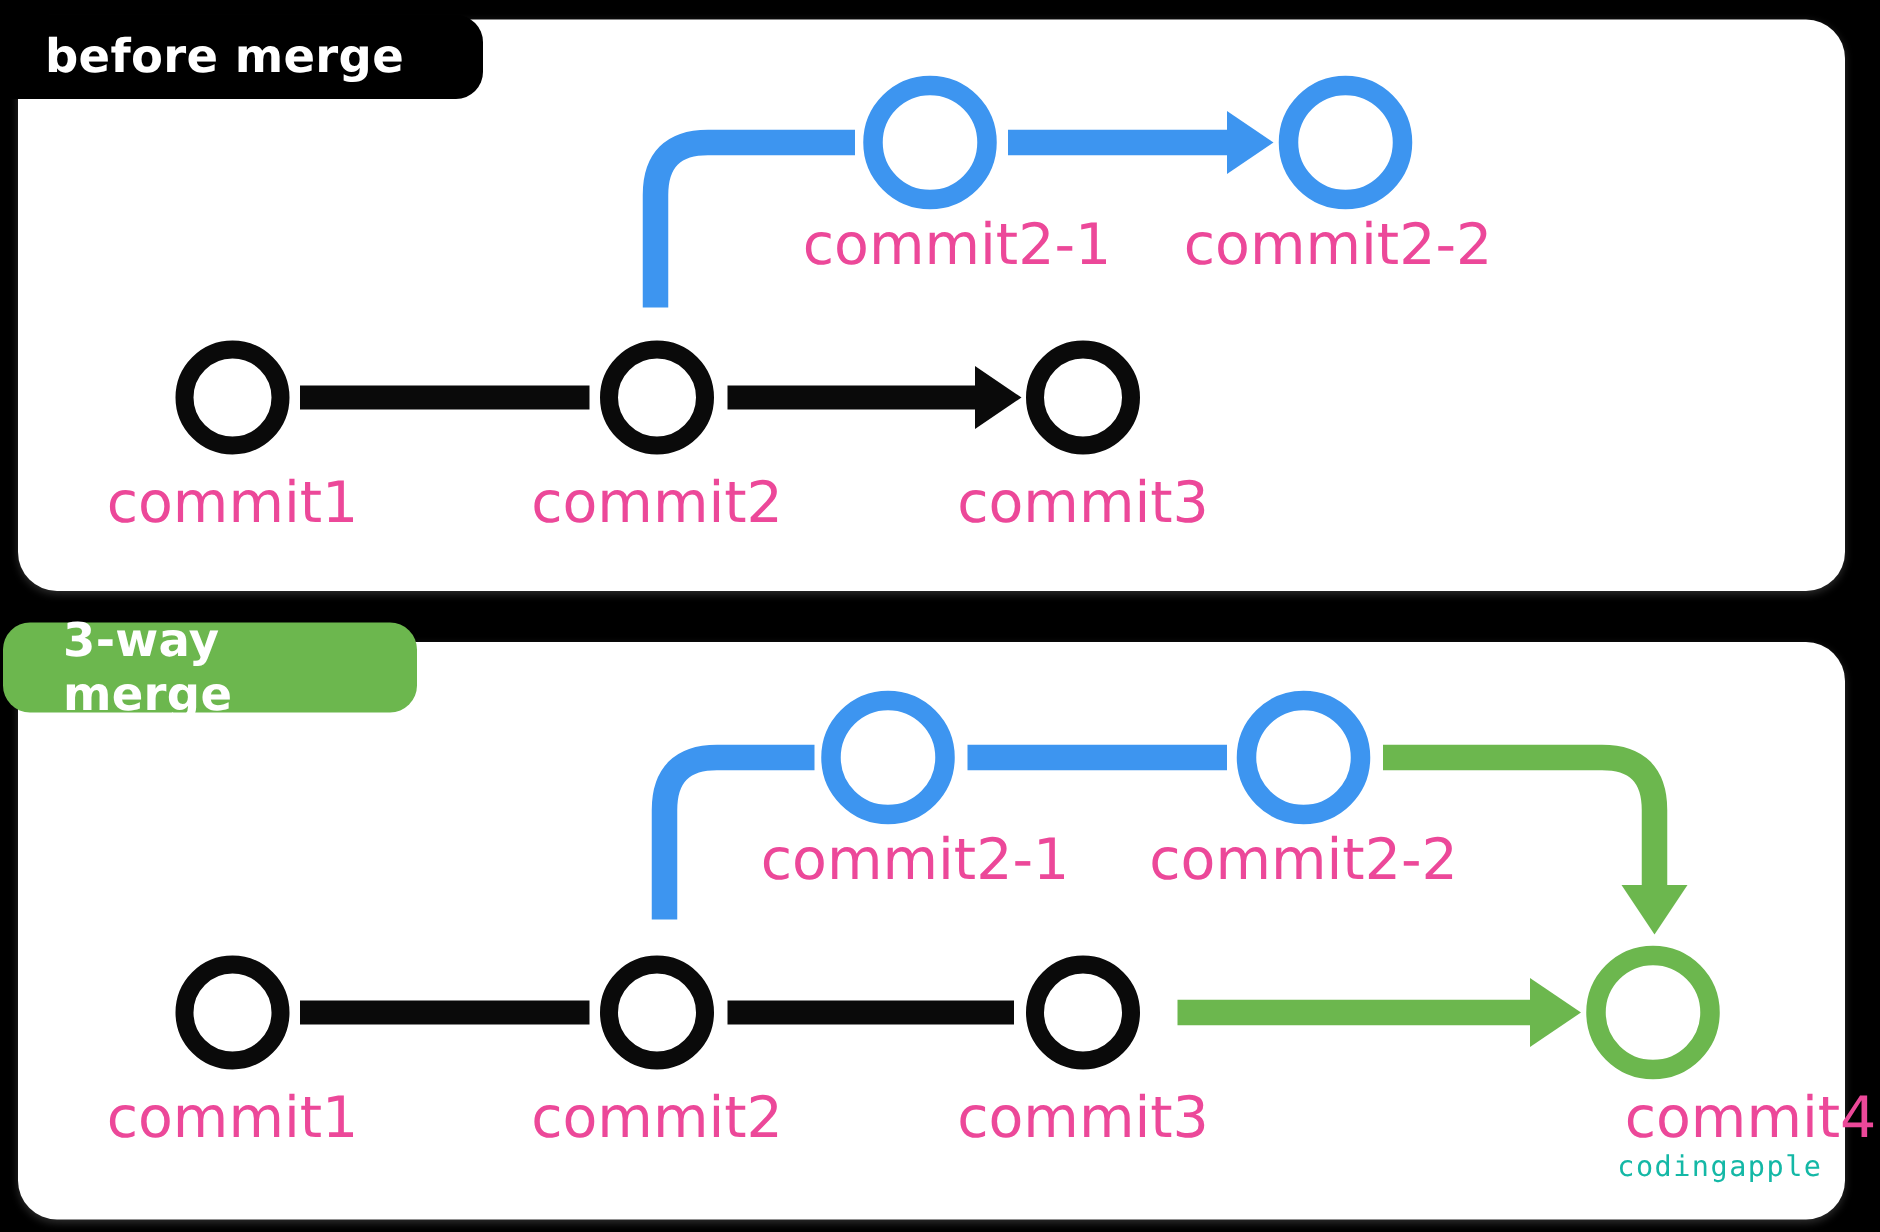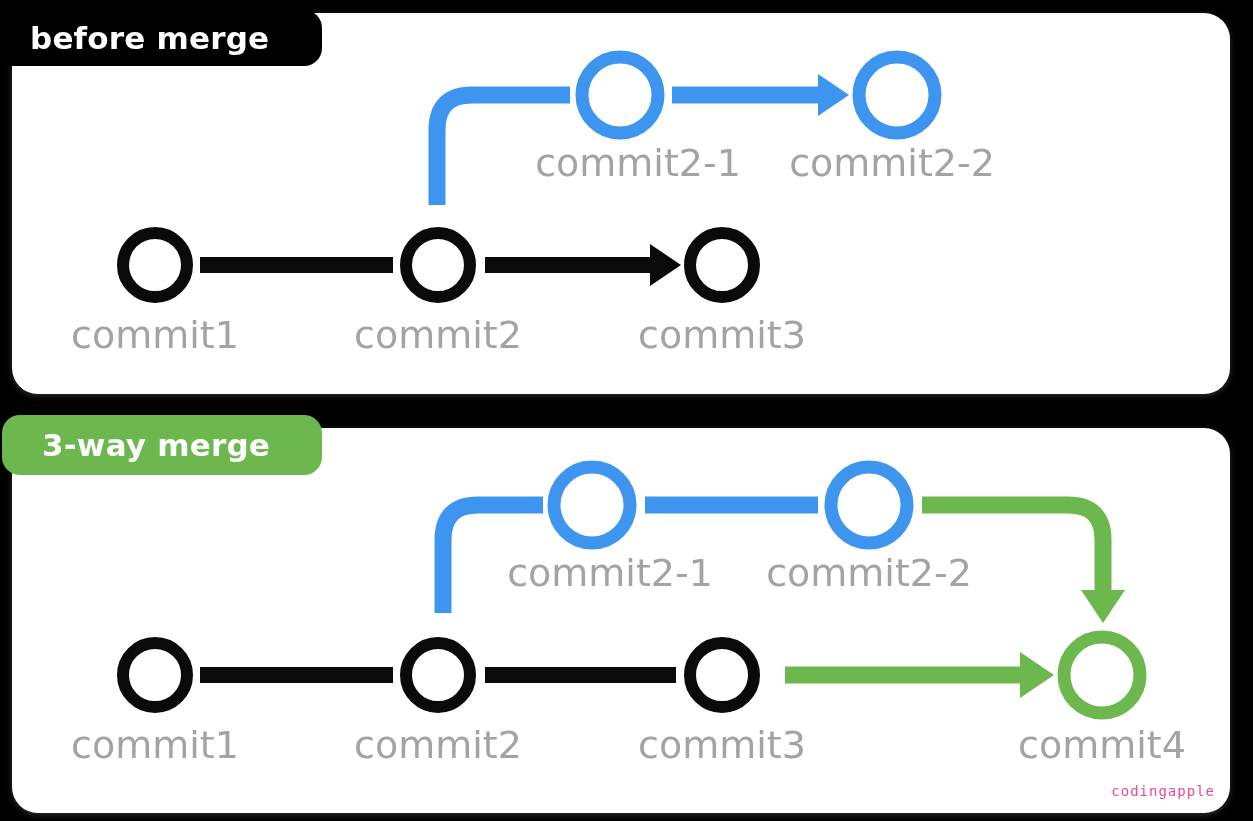--- a/index.html
+++ b/index.html
@@ -66,57 +66,57 @@
     top: 10px;
     width: 332px;
     height: 56px;
     background: #000000;
     border-top-left-radius: 0;
     border-bottom-left-radius: 0;
   }
   #badge-threeway {
     left: 2px;
     top: 415px;
-    width: 320px;
+    width: 276px;
     height: 60px;
     background: #6cb74e;
   }
 
   
   .diagram {
     position: absolute;
     left: 0;
     top: 0;
     width: 1253px;
     height: 821px;
     z-index: 3;
     pointer-events: none;
   }
 
   
   .node-label {
     position: absolute;
     font-size: 38px;
     font-weight: 400;
-    color: #a3a3a3;
+    color: #ec4899;
     white-space: nowrap;
     transform: translateX(-50%);
     z-index: 4;
     font-family: "DejaVu Sans", "Liberation Sans", sans-serif;
   }
 
   
   #watermark {
     position: absolute;
     right: 38px;
-    bottom: 22px;
+    bottom: 32px;
     font-family: "DejaVu Sans Mono", "Liberation Mono", monospace;
-    font-size: 14px;
+    font-size: 19px;
     letter-spacing: 1px;
-    color: #ec4899;
+    color: #14b8a6;
     z-index: 5;
   }
 </style>
 </head>
 <body>
 
 <div class="stage">
 
   <div class="card" id="card-top"></div>
   <div class="card" id="card-bottom"></div>
@@ -169,17 +169,17 @@
   <div class="node-label" style="left:438px; top:313px;">commit2</div>
   <div class="node-label" style="left:722px; top:313px;">commit3</div>
   <div class="node-label" style="left:638px; top:141px;">commit2-1</div>
   <div class="node-label" style="left:892px; top:141px;">commit2-2</div>
 
   <div class="node-label" style="left:155px; top:723px;">commit1</div>
   <div class="node-label" style="left:438px; top:723px;">commit2</div>
   <div class="node-label" style="left:722px; top:723px;">commit3</div>
   <div class="node-label" style="left:610px; top:551px;">commit2-1</div>
   <div class="node-label" style="left:869px; top:551px;">commit2-2</div>
-  <div class="node-label" style="left:1102px; top:723px;text-align:right;">commit4</div>
+  <div class="node-label" style="left:1167px; top:723px;text-align:right;">commit4</div>
 
   <div id="watermark">codingapple</div>
 
 </div>
 
 </body></html>

